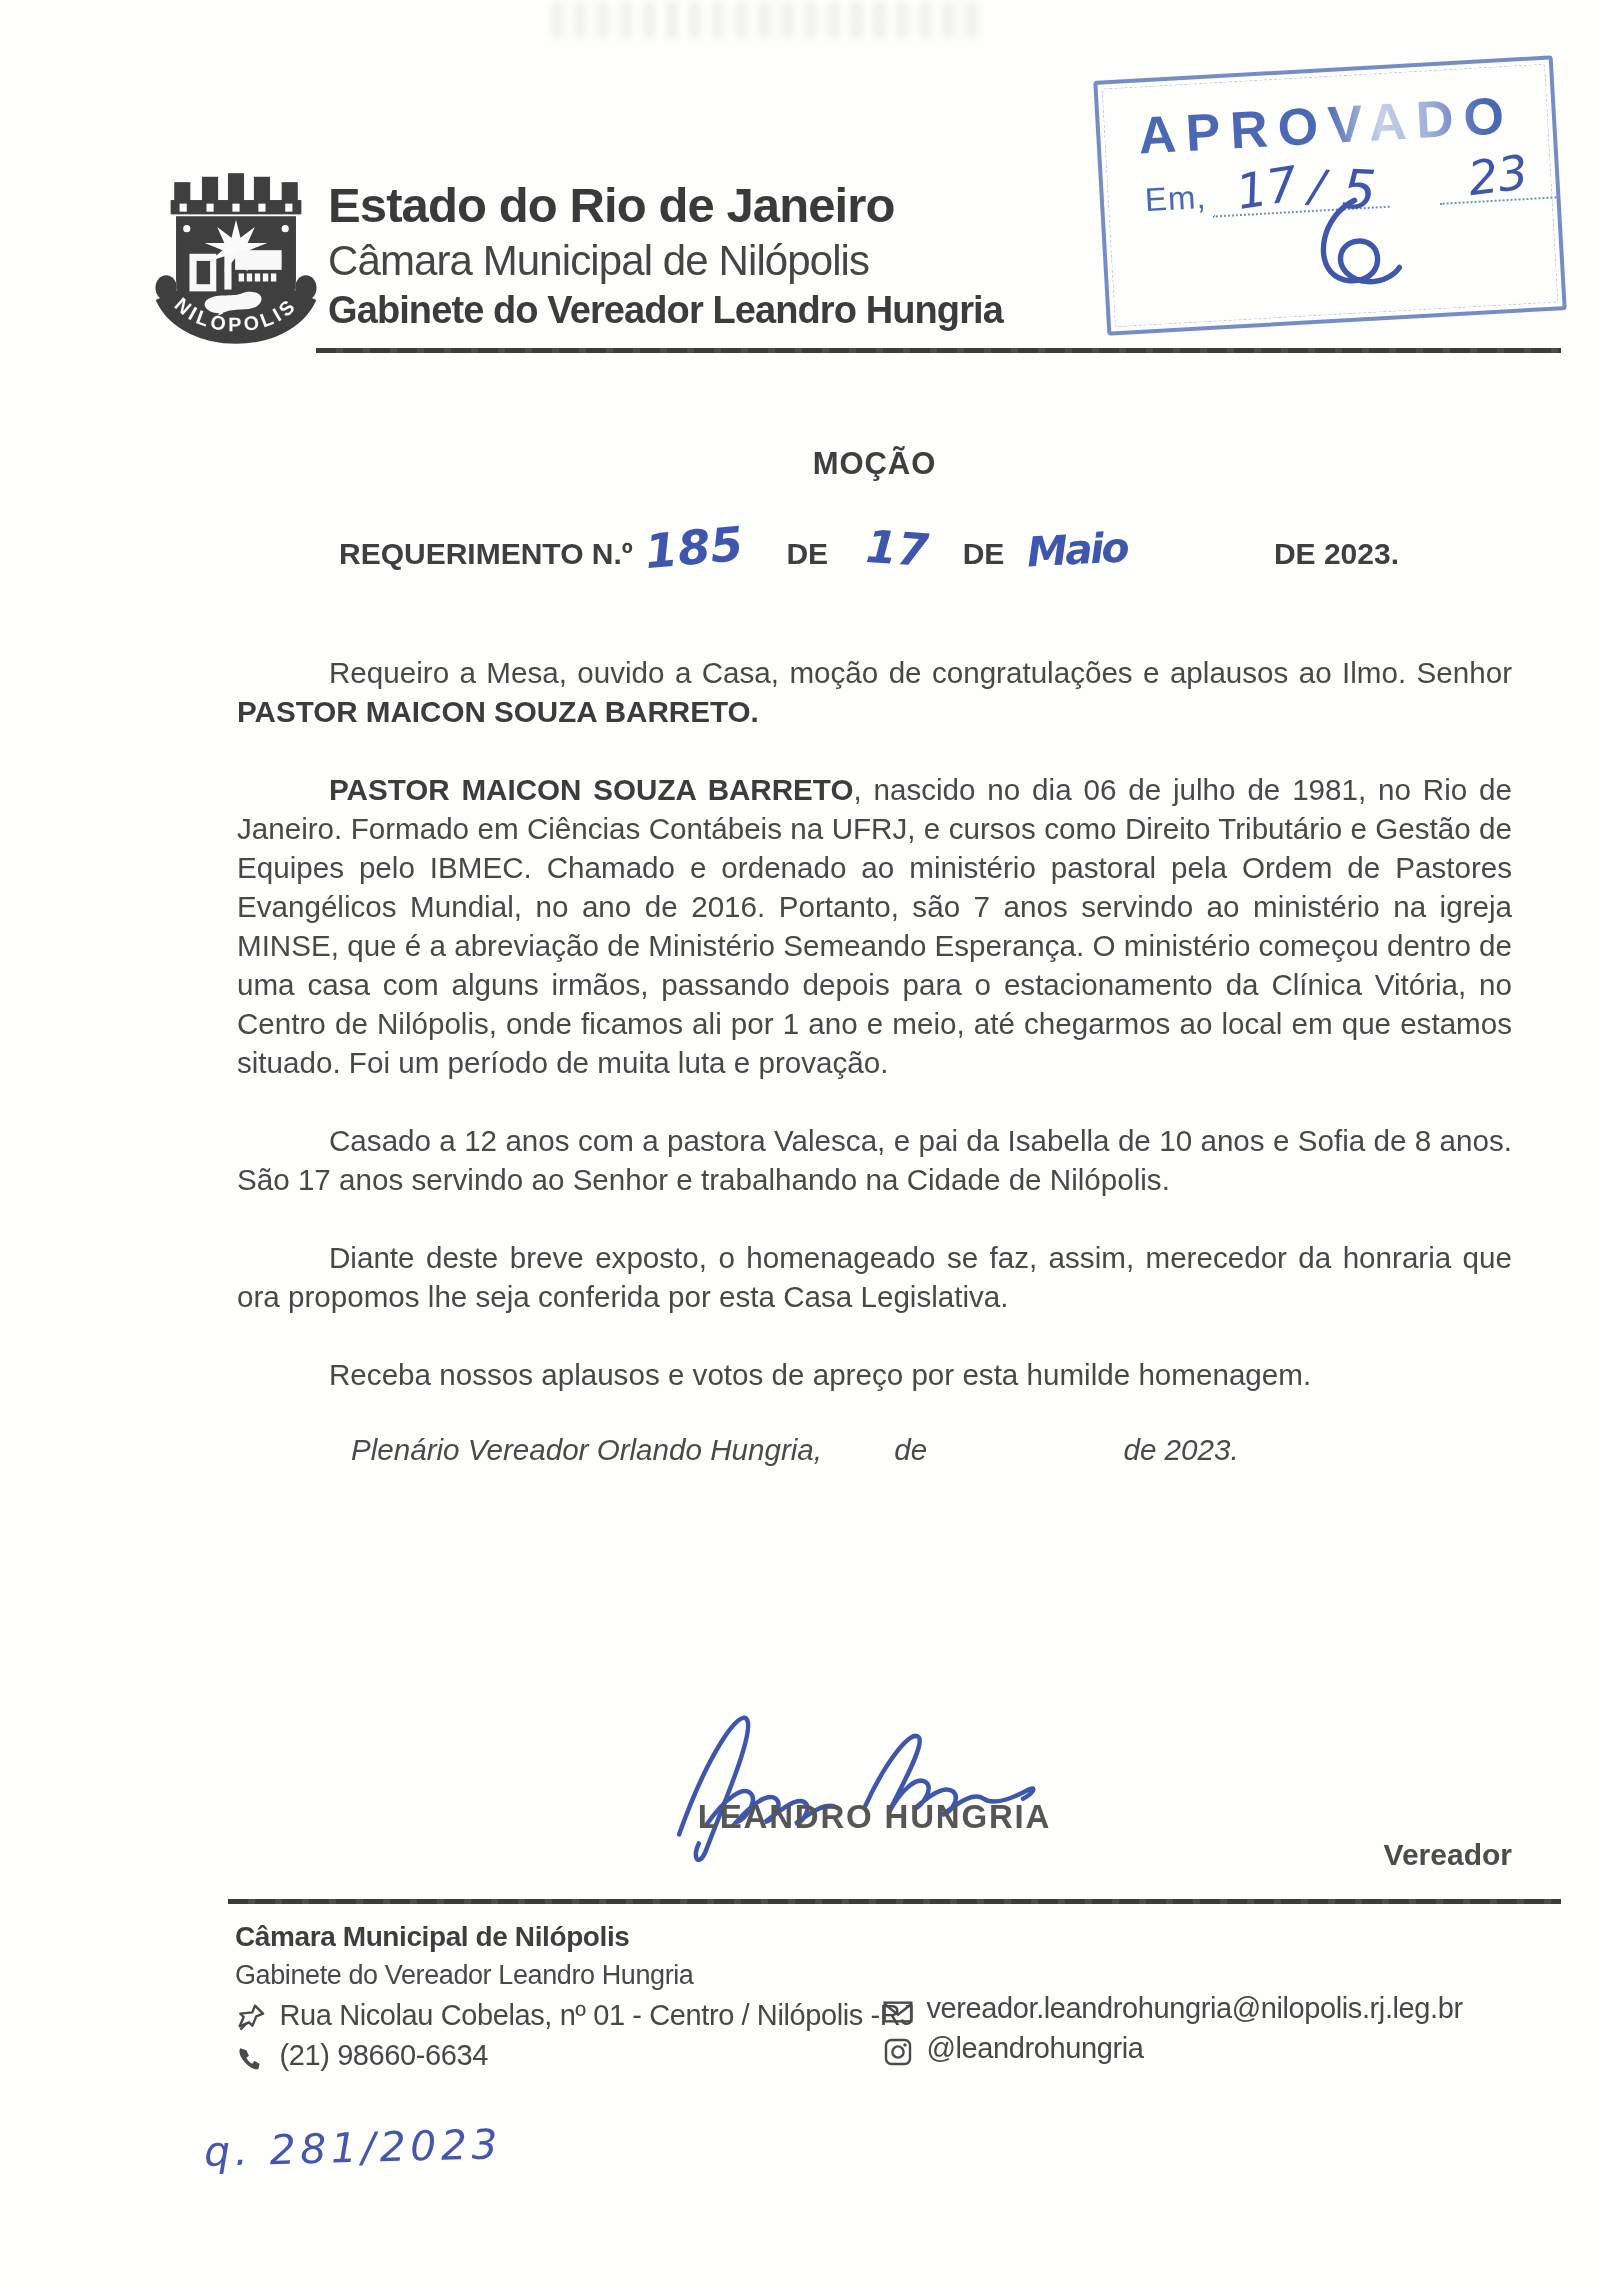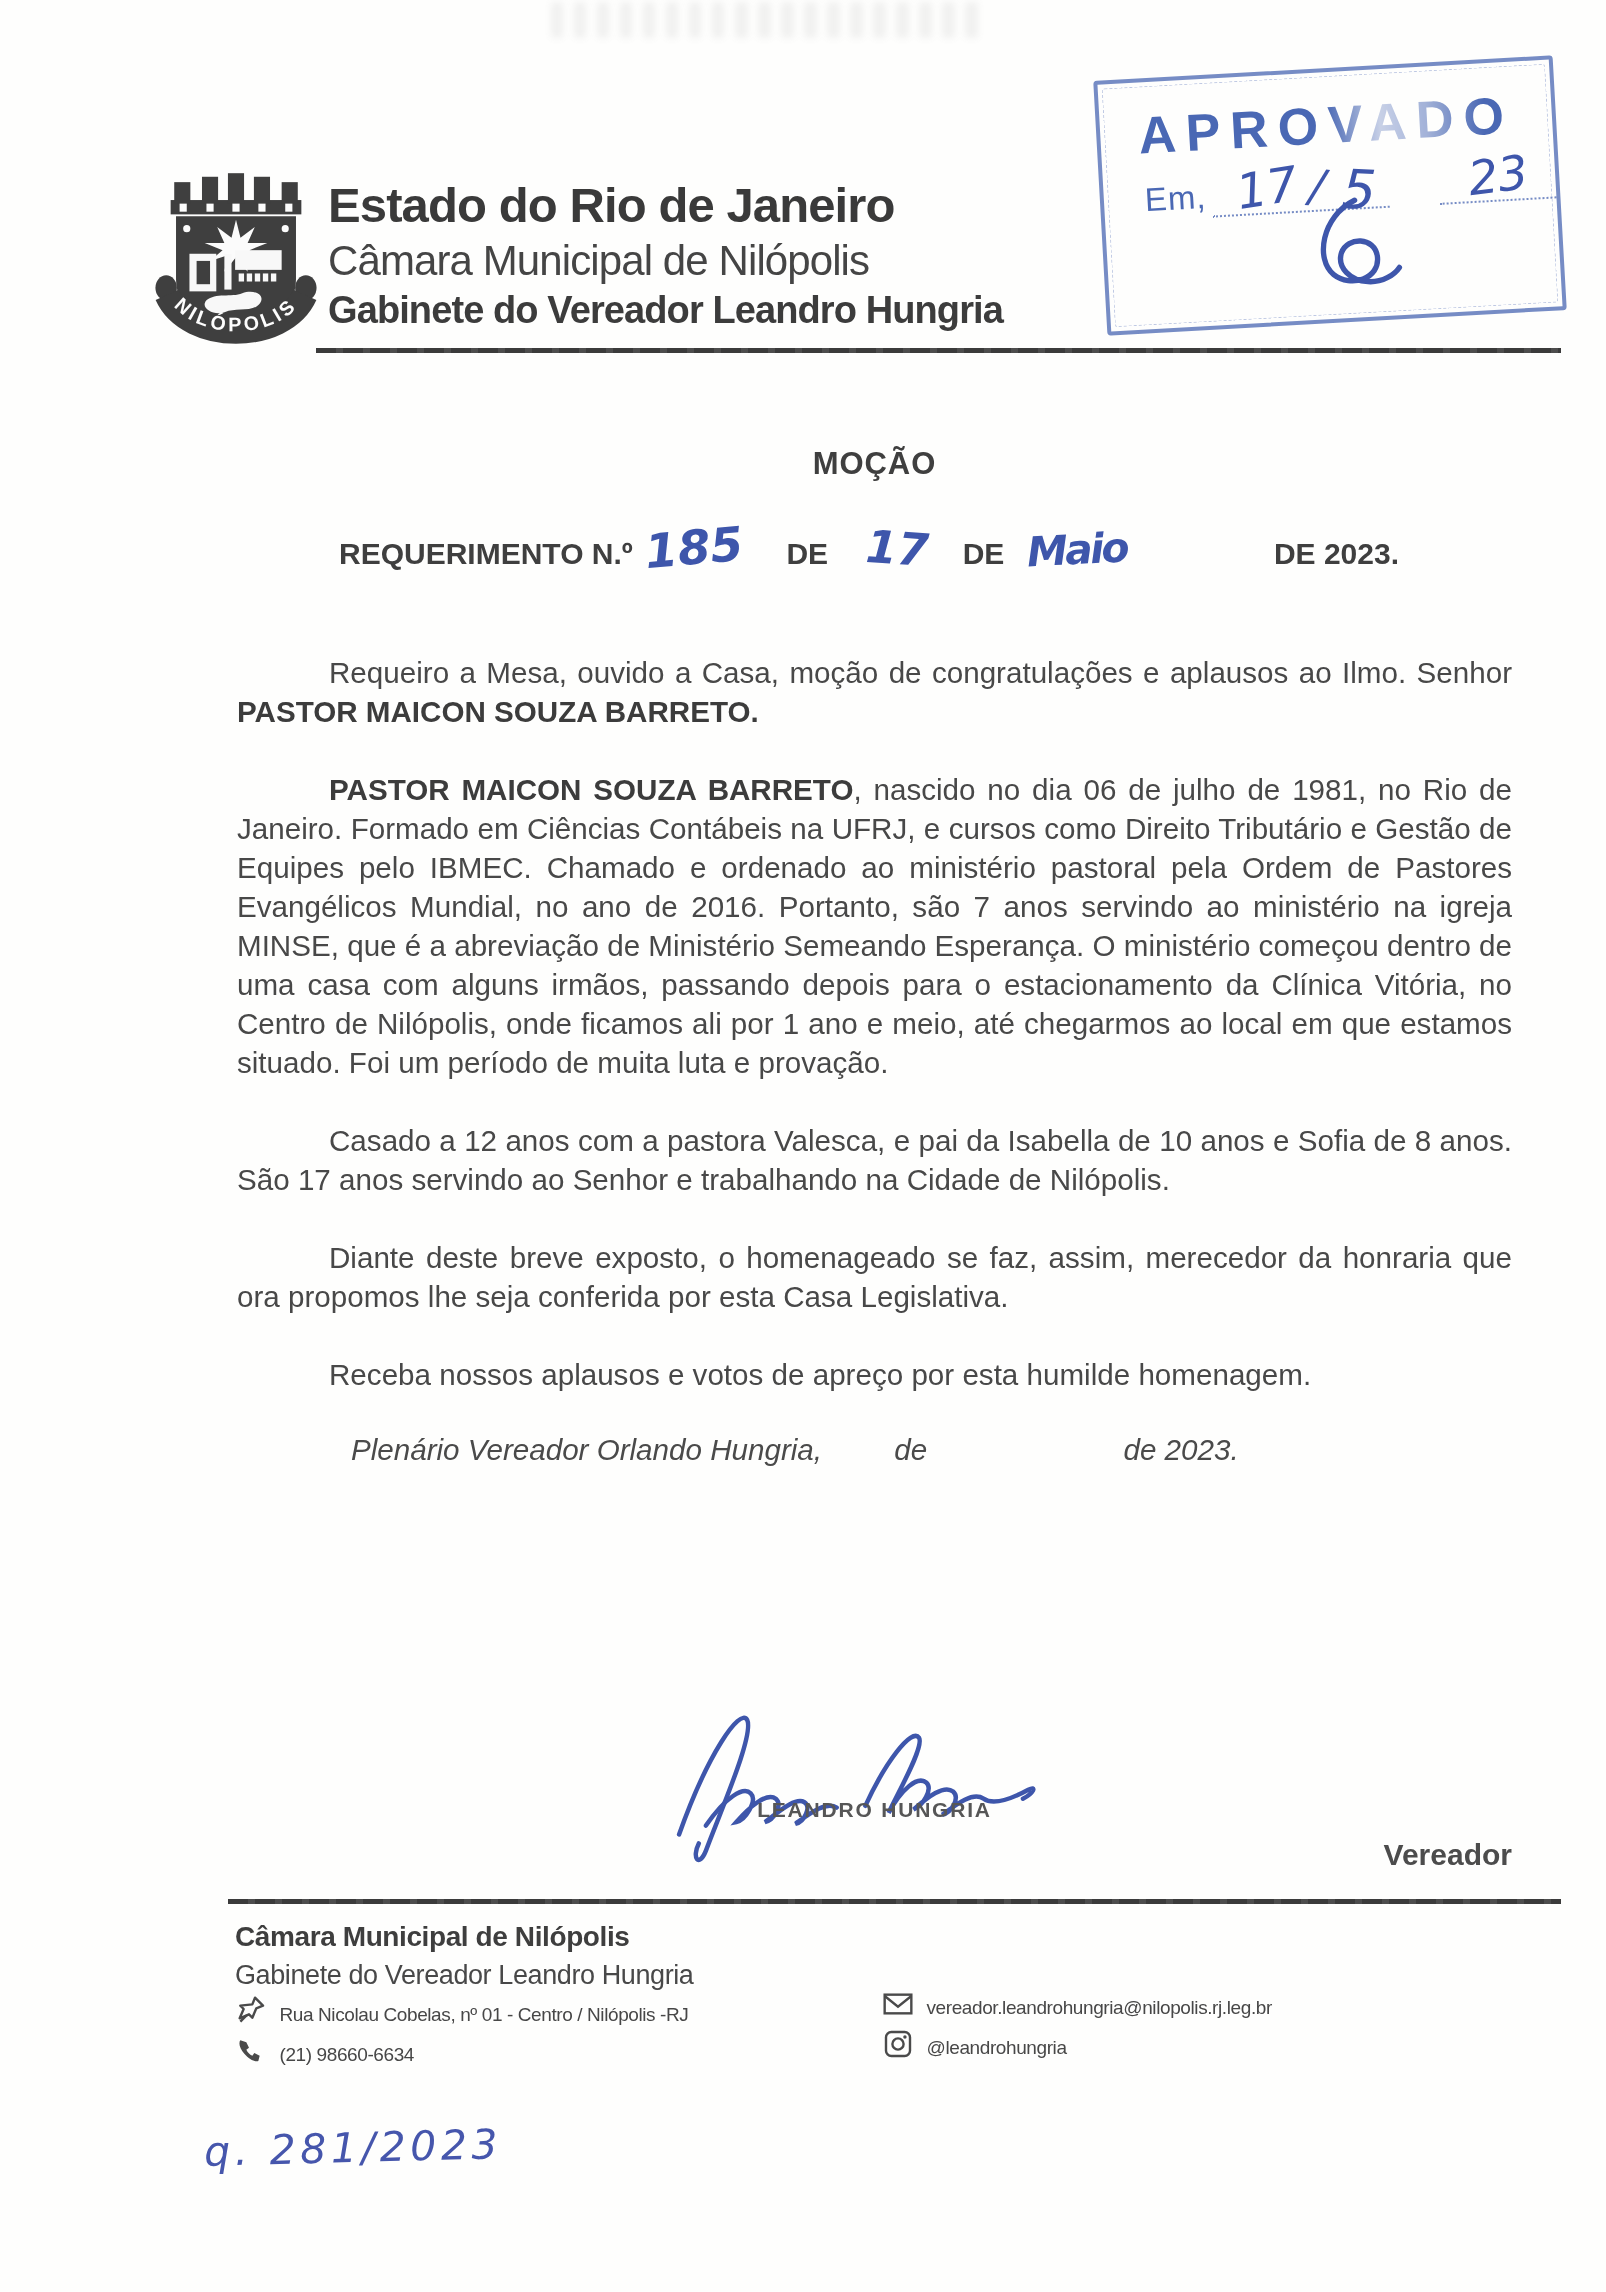--- a/index.html
+++ b/index.html
@@ -75,32 +75,32 @@
   }
   .bodytext p strong { color:#3c3c3c; }
   .plenario { margin-top:34px; font-style:italic; font-size:29.6px; color:#4a4a4a; white-space:nowrap; }
   .pl-place { margin-left:114px; }
   .pl-de    { margin-left:64px; }
   .pl-year  { margin-left:188px; }
   
   .sig-svg  { position:absolute; left:654px; top:1700px; }
   .sig-name {
     position:absolute; left:237px; right:95px; top:1798px; text-align:center;
-    font-size:21px; font-weight:bold; letter-spacing:1.8px; color:#565656;
+    font-size:33px; font-weight:bold; letter-spacing:1.8px; color:#565656;
   }
   .sig-role {
     position:absolute; left:237px; right:95px; top:1838px; text-align:right;
     font-size:30px; font-weight:bold; color:#4c4c4c;
   }
   
   .footer-left  { position:absolute; left:235px; top:1917px; color:#474747; }
   .footer-right { position:absolute; left:882px; top:1988px; color:#474747; }
   .f-org    { font-size:28px; font-weight:bold; color:#3e3e3e; line-height:39px; letter-spacing:-0.4px; }
   .f-office { font-size:27px; color:#484848; line-height:39px; letter-spacing:-0.4px; }
-  .f-row { display:flex; align-items:flex-start; line-height:40px; font-size:19px; letter-spacing:-0.4px; }
+  .f-row { display:flex; align-items:flex-end; line-height:40px; font-size:29px; letter-spacing:-0.4px; }
   .f-row .ico { width:32px; height:32px; margin-right:12.5px; flex:0 0 auto; }
   
   .hw-note {
     position:absolute; left:204px; top:2124px;
     font-family:"DejaVu Sans", sans-serif; font-style:italic;
     font-size:41px; letter-spacing:4.5px; color:#4656ac; transform:rotate(-1.5deg);
   }
 </style>
 </head>
 <body>

